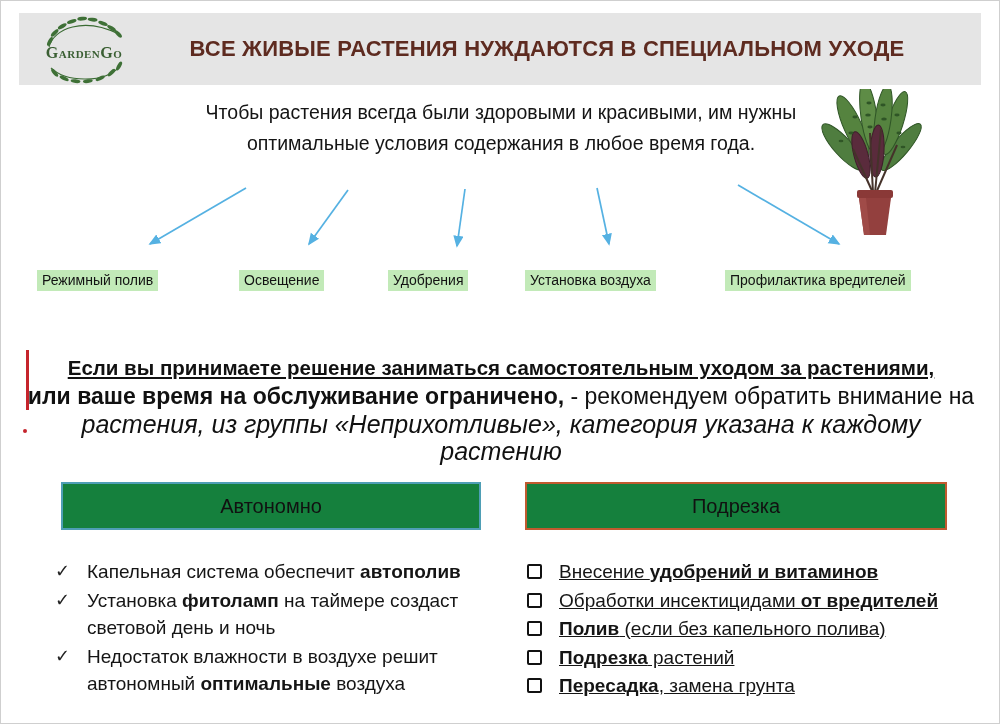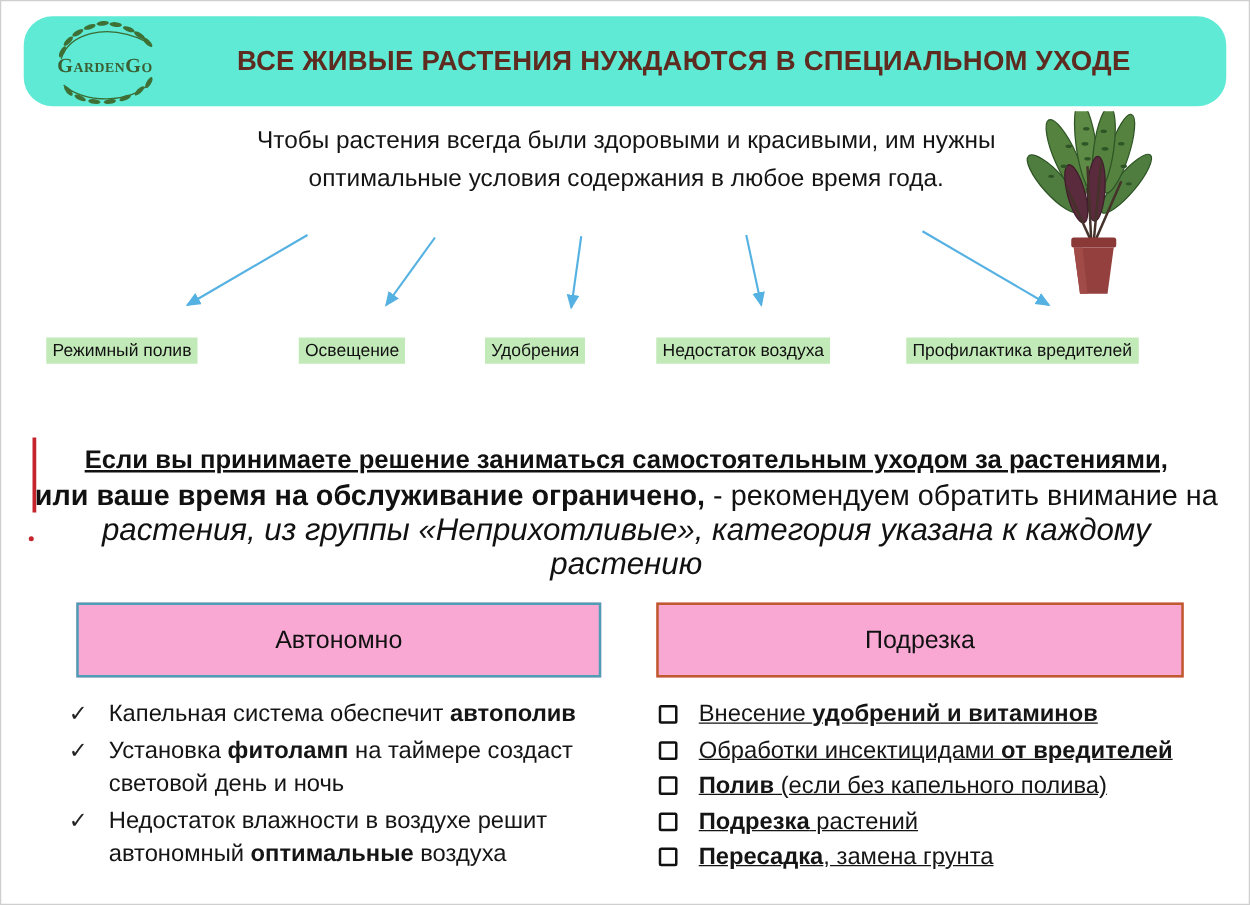--- a/index.html
+++ b/index.html
@@ -1,20 +1,20 @@
 <!DOCTYPE html>
 <html><head>
 <meta charset="utf-8">
 <style>
   html,body{margin:0;padding:0;background:#ffffff;}
   body{font-family:"Liberation Sans","DejaVu Sans",sans-serif;color:#151515;}
   #slide{position:relative;width:1000px;height:724px;background:#fff;border:1px solid #cfcfcf;box-sizing:border-box;overflow:hidden;}
 
   
-  .banner{position:absolute;left:18px;top:12px;width:962px;height:72px;background:#5eead4;display:flex;align-items:center;border-radius:23px;}
+  .banner{position:absolute;left:18px;top:12px;width:962px;height:72px;background:#e5e5e5;display:flex;align-items:center;}
   .logo-wrap{width:132px;height:72px;flex:0 0 132px;display:flex;align-items:center;justify-content:center;}
   .banner-title{flex:1;text-align:center;font-size:22px;font-weight:700;color:#5E2B20;letter-spacing:.2px;padding-right:38px;}
 
   
   .intro{position:absolute;left:110px;top:96px;width:780px;text-align:center;font-size:19.5px;line-height:31px;color:#141414;}
 
   
   .plant{position:absolute;left:812px;top:88px;width:124px;height:150px;}
 
   
@@ -26,21 +26,21 @@
   
   .red-bar{position:absolute;left:25px;top:349px;width:3px;height:60px;background:#C5242C;}
   .red-dot{position:absolute;left:22px;top:428px;width:4px;height:4px;border-radius:50%;background:#C5242C;}
   .note{position:absolute;left:20px;top:352px;width:960px;text-align:center;color:#111;}
   .note .l1{font-size:20.5px;font-weight:700;text-decoration:underline;line-height:29px;}
   .note .l2{font-size:23px;line-height:29px;}
   .note .l2 .b{font-weight:700;}
   .note .l3{font-size:25px;line-height:27px;margin-top:0;font-style:italic;}
 
   
-  .colbox{position:absolute;top:481px;height:60px;box-sizing:border-box;background:#f9a8d4;
+  .colbox{position:absolute;top:481px;height:48px;box-sizing:border-box;background:#15803d;
           display:flex;align-items:center;justify-content:center;font-size:20px;color:#111;}
   .colbox.auto{left:60px;width:420px;border:2px solid #4E9EB5;}
   .colbox.manual{left:524px;width:422px;border:2px solid #C05A2F;}
 
   
   .list{position:absolute;top:557px;font-size:19px;line-height:27.5px;color:#151515;}
   .list.auto{left:52px;width:448px;}
   .list.manual{left:524px;width:440px;text-decoration:underline;}
   .list .item{position:relative;padding-left:34px;margin-bottom:1px;}
   .list .b{font-weight:700;}
@@ -134,21 +134,21 @@
       <line x1="347" y1="29" x2="308" y2="83" marker-end="url(#ah)"></line>
       <line x1="464" y1="28" x2="456" y2="85" marker-end="url(#ah)"></line>
       <line x1="596" y1="27" x2="608" y2="83" marker-end="url(#ah)"></line>
       <line x1="737" y1="24" x2="838" y2="83" marker-end="url(#ah)"></line>
     </g>
   </svg>
 
   <span class="care-label" style="left:36px">Режимный полив</span>
   <span class="care-label" style="left:238px">Освещение</span>
   <span class="care-label" style="left:387px">Удобрения</span>
-  <span class="care-label" style="left:524px">Недостаток воздуха</span>
+  <span class="care-label" style="left:524px">Установка воздуха</span>
   <span class="care-label" style="left:724px">Профилактика вредителей</span>
 
   <div class="red-bar"></div>
   <div class="red-dot"></div>
   <div class="note">
     <div class="l1">Если вы принимаете решение заниматься самостоятельным уходом за растениями,</div>
     <div class="l2"><span class="b">или ваше время на обслуживание ограничено,</span><span> - рекомендуем обратить внимание на</span></div>
     <div class="l3">растения, из группы «Неприхотливые», категория указана к каждому растению</div>
   </div>
 

